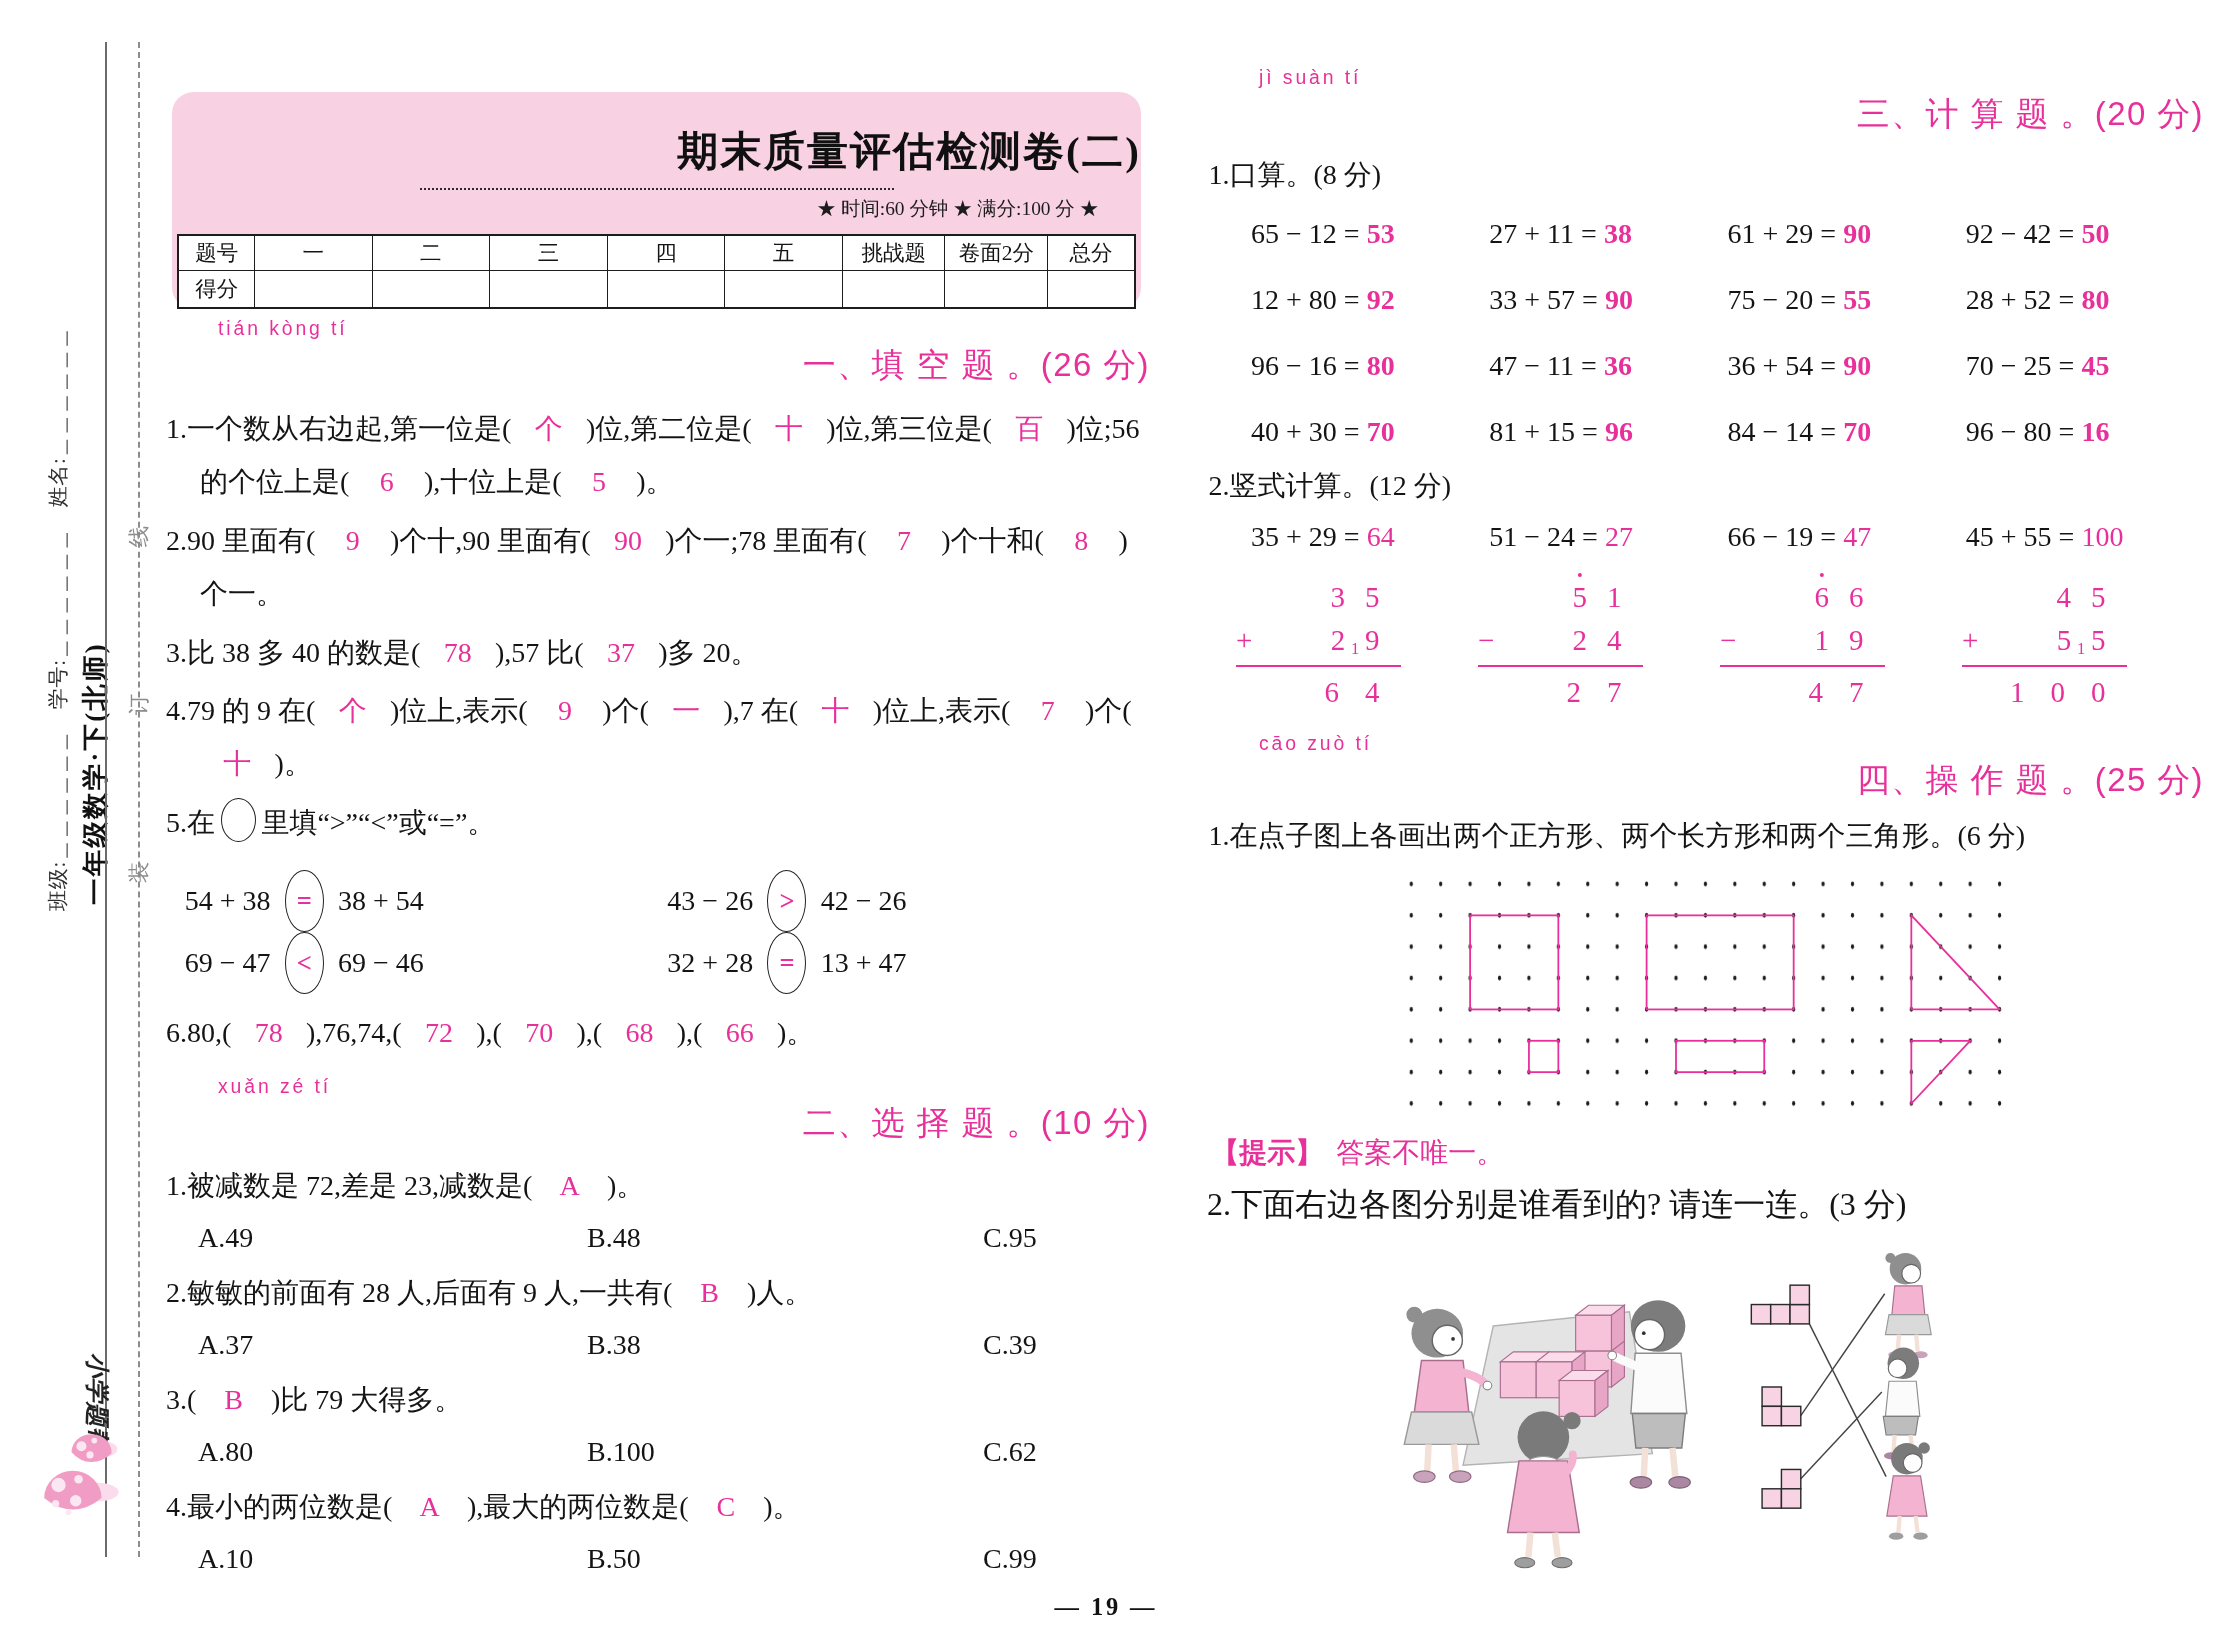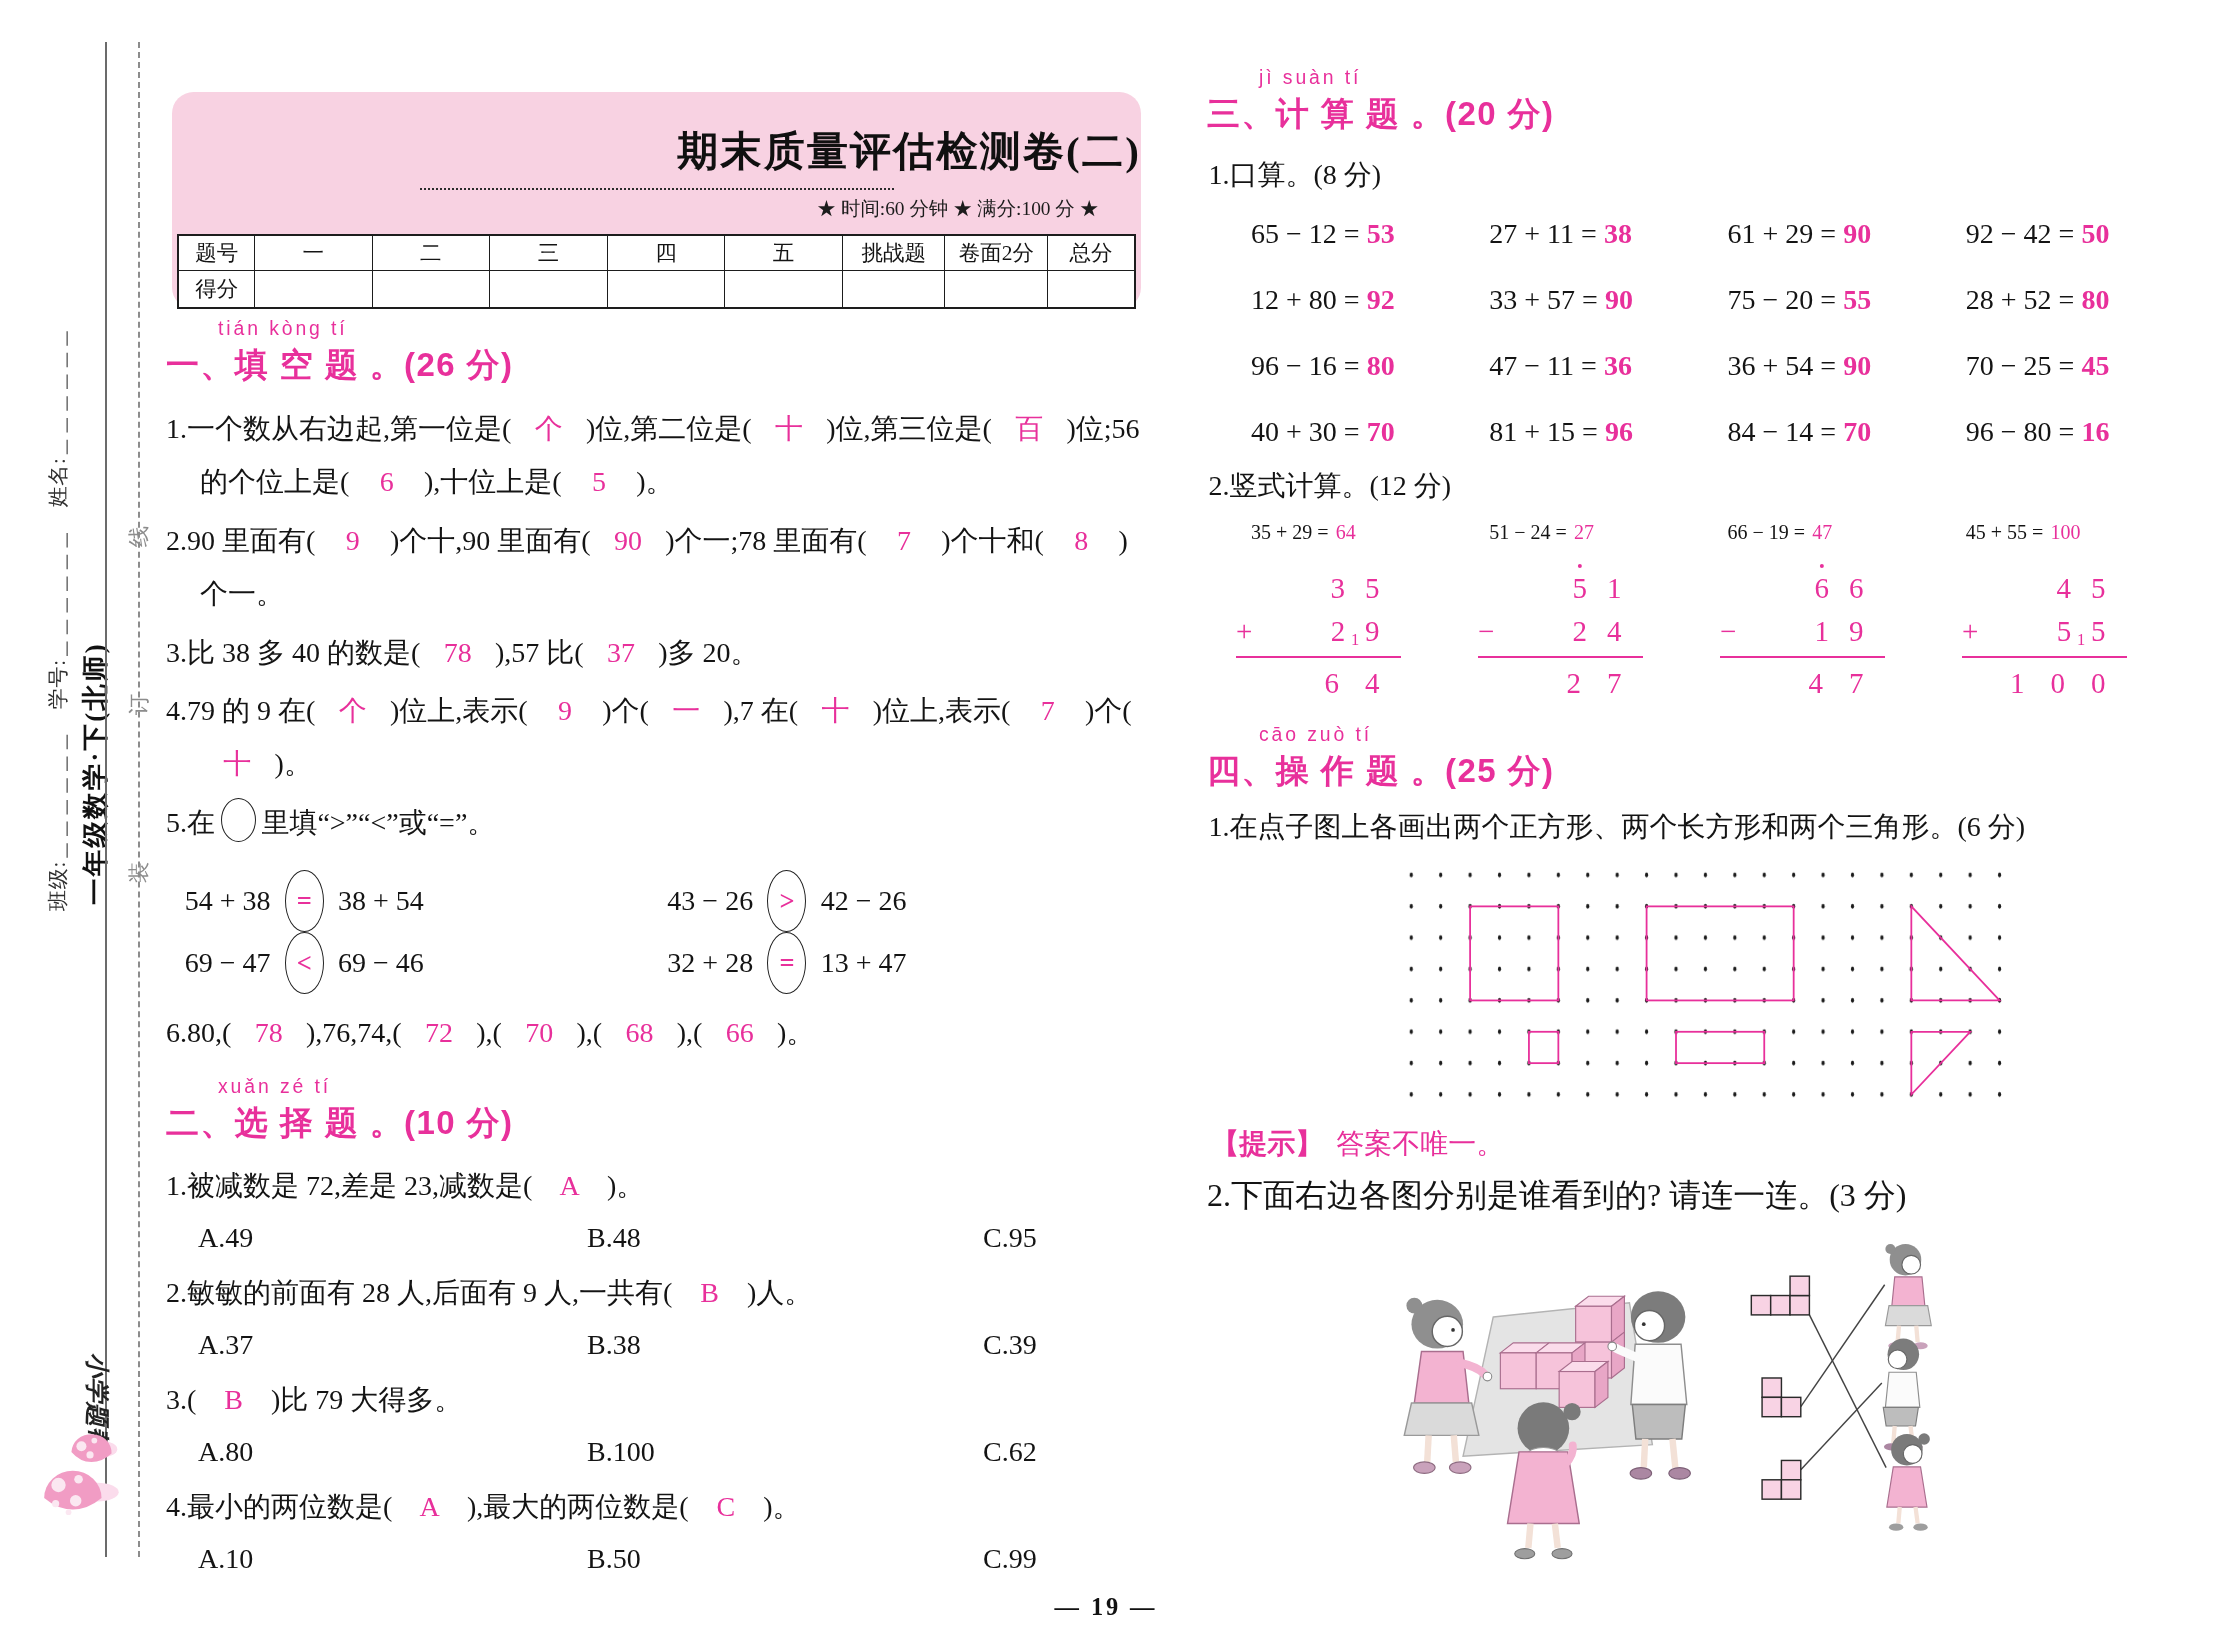--- a/index.html
+++ b/index.html
@@ -26,42 +26,42 @@
   .htable{margin:11.5px auto 0 auto;border-collapse:collapse;background:#fff;}
   .htable td{border:1.4px solid #1d1d1d;text-align:center;font-size:21.5px;height:36px;padding:0 4.3px;}
   .htable tr:first-child td{height:34px;}
   .htable{border:2.2px solid #1d1d1d;}
 
   
   #colL{position:absolute;left:166px;top:317px;width:984px;}
   #colR{position:absolute;left:1207px;top:66px;width:997px;}
 
   .py{color:#e8309b;font-size:19.4px;letter-spacing:2.9px;margin-left:52px;font-family:"Liberation Sans",sans-serif;}
-  .sect{color:#e8309b;font-size:33px;font-weight:bold;letter-spacing:1.4px;margin:2.9px 0 14.3px 0;
-        font-family:"Liberation Sans",sans-serif;}
+  .sect{color:#e8309b;font-size:33px;font-weight:normal;letter-spacing:1.4px;margin:2.9px 0 14.3px 0;
+        font-family:"Liberation Sans",sans-serif;text-align:right;}
   .sub{font-size:28px;margin:18.7px 0 13px 1.4px;}
 
   .item{font-size:28px;line-height:53px;margin:5.7px 0;padding-left:34px;text-indent:-34px;}
   .bk{display:inline-block;min-width:66px;padding:0 4.3px;text-align:center;color:#e8309b;text-indent:0;}
 
   .circ-sm{display:inline-block;width:33px;height:42px;border:1.8px solid #222;border-radius:50%;
            vertical-align:-10px;margin:0 5.7px;text-indent:0;}
   .cmpgrid{display:grid;grid-template-columns:1fr 1fr;margin:21.5px 0 11.5px 18.7px;font-size:28px;}
   .cmp{display:flex;align-items:center;gap:14.3px;}
   .circ{display:inline-flex;width:37px;height:60px;border:1.8px solid #222;border-radius:50%;
         align-items:center;justify-content:center;color:#e8309b;font-size:26.5px;font-weight:bold;flex:0 0 auto;}
 
   .stem{font-size:28px;line-height:52px;margin-top:10px;}
   .opts{display:flex;font-size:28px;margin:10px 0 13px 32px;}
   .opts span:nth-child(1){width:389px;}
   .opts span:nth-child(2){width:396px;}
 
   .oral{display:grid;grid-template-columns:repeat(4,1fr);row-gap:34px;font-size:28px;margin:24.4px 0 7.2px 44px;}
   .oral .a{color:#e8309b;margin-left:7.2px;font-weight:bold;}
-  .veqs{display:grid;grid-template-columns:repeat(4,1fr);font-size:20px;margin:16px 0 18.7px 44px;}
+  .veqs{display:grid;grid-template-columns:repeat(4,1fr);font-size:28px;margin:16px 0 18.7px 44px;}
   .veqs .a{color:#e8309b;margin-left:7.2px;}
 
   .vgrid{display:grid;grid-template-columns:repeat(4,1fr);margin:18.7px 0 0 29px;}
   .vcol{width:165px;color:#e8309b;font-size:29px;}
   .vrow{display:flex;justify-content:flex-end;align-items:flex-end;gap:20px;padding-right:21.5px;height:43px;}
   .vop{margin-right:auto;}
   .vcol hr{border:none;border-top:2.2px solid #e8309b;margin:7.2px 0 4.3px 0;}
   .carry{font-size:16.5px;margin:0 -14.3px -1.4px -14.3px;align-self:flex-end;}
   .vres{text-align:right;padding-right:21.5px;word-spacing:18.7px;height:43px;line-height:43px;}
   .dotd{position:relative;}

